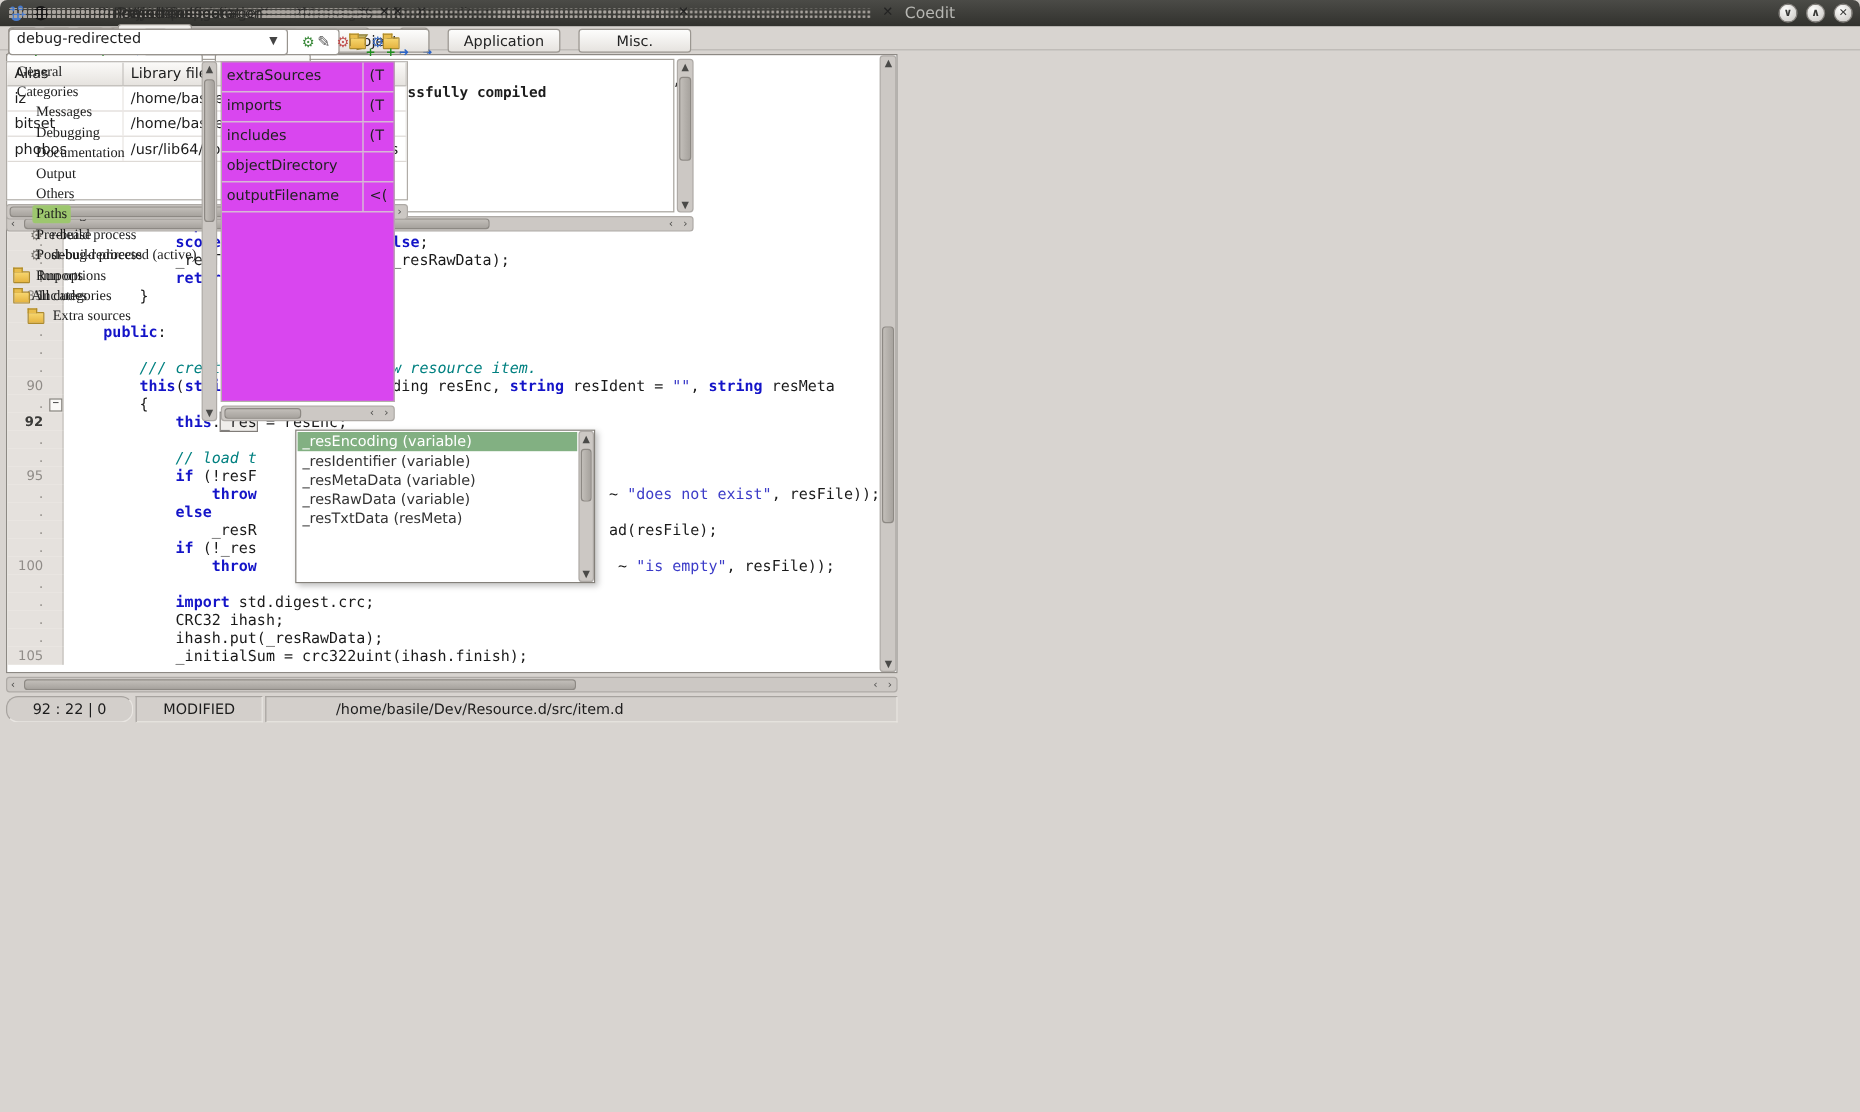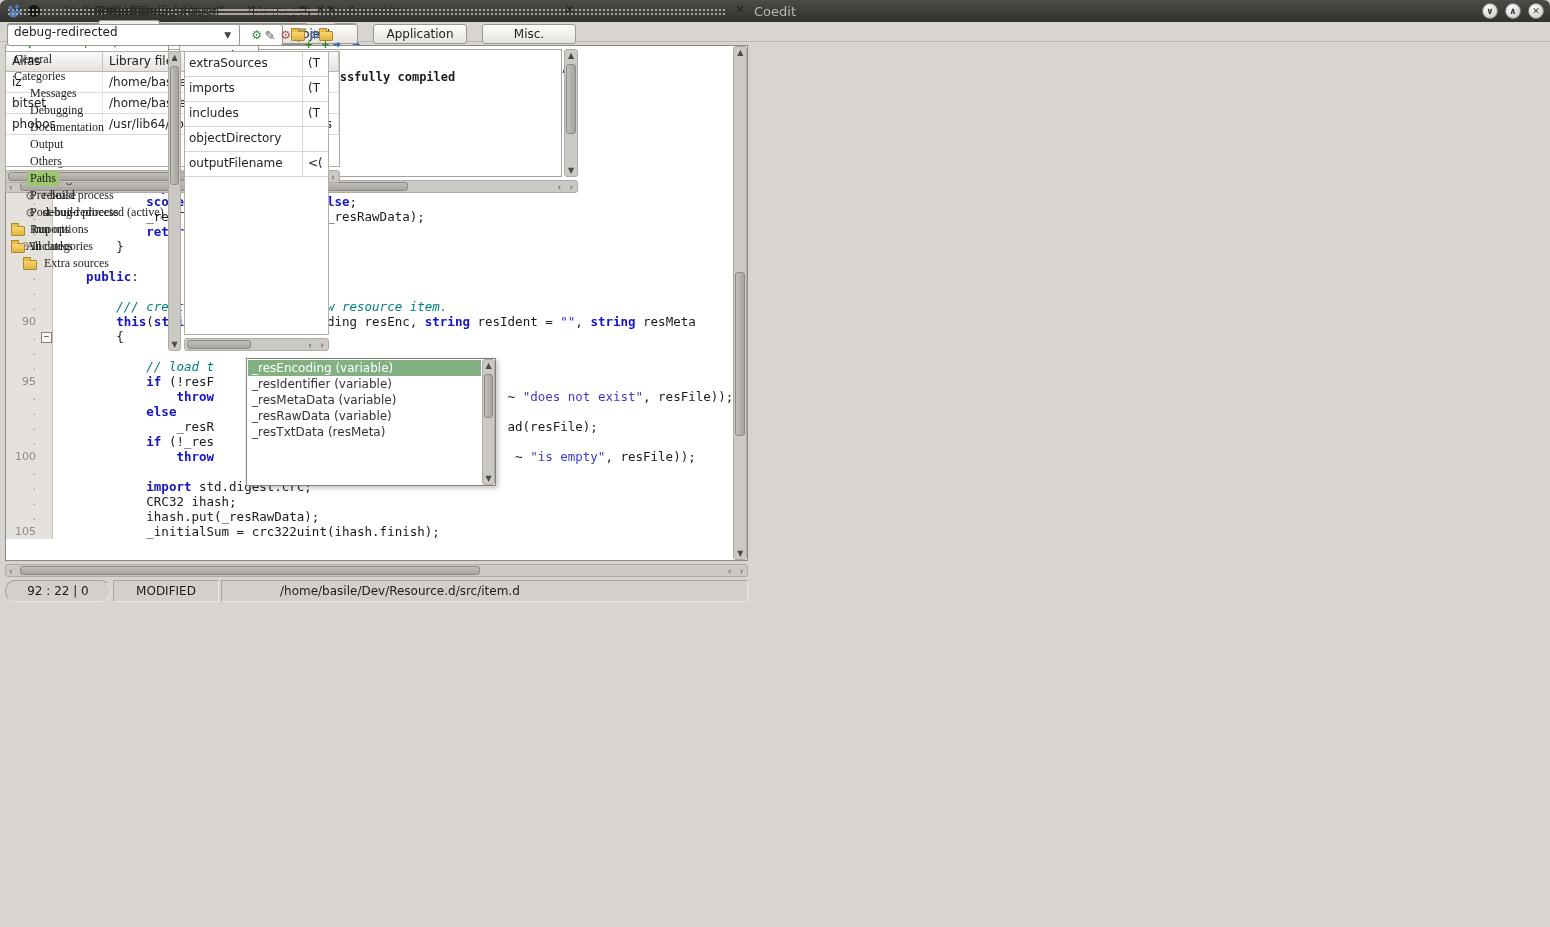--- a/index.html
+++ b/index.html
@@ -191,21 +191,21 @@
   .lhead span { padding:2px 6px; border-right:1px solid #c6c2be; overflow:hidden; white-space:nowrap; }
   .lrow2 { display:flex; height:21px; border-bottom:1px solid #dedad6; }
   .lrow2 span { padding:3px 6px 0; border-right:1px solid #e8e5e1; overflow:hidden; white-space:nowrap; }
   .colA { width:97px; flex:0 0 auto; } .colB { width:205px; flex:0 0 auto; } .colC { flex:1; }
   .libscroll { margin-top:3px; }
 
   .cfgrow { display:flex; gap:5px; align-items:center; padding:4px 2px; }
   .cfgbody { display:flex; gap:3px; height:300px; }
   .cfgtree { width:160px; overflow:hidden; }
   .cfggrid-col { flex:1; display:flex; flex-direction:column; gap:3px; }
-  .cfggrid { flex:1; background:#ffffff; border:1px solid #b3afa9; overflow:hidden; }
+  .cfggrid { flex:1; background:#d946ef; border:1px solid #b3afa9; overflow:hidden; }
   .cfggrid .pname { width:118px; }
 </style>
 </head>
 <body>
 
 <div class="titlebar">
   <span class="appicon">
     <svg width="16" height="16" viewBox="0 0 16 16">
         <circle cx="4.5" cy="4.5" r="2.1" fill="#4a7ac8"></circle>
         <circle cx="11" cy="3.6" r="2.1" fill="#4a7ac8"></circle>
@@ -451,20 +451,21 @@
         <div class="cline"><span class="gut">.</span><span class="fold"></span><span class="ctext"><span class="tok-t">            </span><span class="tok-k">scope</span><span class="tok-t">(failure) </span><span class="tok-k">return</span><span class="tok-t"> </span><span class="tok-k">false</span><span class="tok-t">;</span></span></div>
         <div class="cline"><span class="gut">.</span><span class="fold"></span><span class="ctext"><span class="tok-t">            _resTxtData = encode_7F(_resRawData);</span></span></div>
         <div class="cline"><span class="gut">.</span><span class="fold"></span><span class="ctext"><span class="tok-t">            </span><span class="tok-k">return</span><span class="tok-t"> </span><span class="tok-k">true</span><span class="tok-t">;</span></span></div>
         <div class="cline"><span class="gut">85</span><span class="fold"></span><span class="ctext"><span class="tok-t">        }</span></span></div>
         <div class="cline"><span class="gut">.</span><span class="fold"></span><span class="ctext"></span></div>
         <div class="cline"><span class="gut">.</span><span class="fold"></span><span class="ctext"><span class="tok-t">    </span><span class="tok-k">public</span><span class="tok-t">:</span></span></div>
         <div class="cline"><span class="gut">.</span><span class="fold"></span><span class="ctext"></span></div>
         <div class="cline"><span class="gut">.</span><span class="fold"></span><span class="ctext"><span class="tok-c">        /// creates and encodes a new resource item.</span></span></div>
         <div class="cline"><span class="gut">90</span><span class="fold"></span><span class="ctext"><span class="tok-t">        </span><span class="tok-k">this</span><span class="tok-t">(</span><span class="tok-k">string</span><span class="tok-t"> resFile, ResEncoding resEnc, </span><span class="tok-k">string</span><span class="tok-t"> resIdent = </span><span class="tok-s">""</span><span class="tok-t">, </span><span class="tok-k">string</span><span class="tok-t"> resMeta</span></span></div>
         <div class="cline"><span class="gut">.</span><span class="fold on"></span><span class="ctext"><span class="tok-t">        {</span></span></div>
+        <div class="cline"><span class="gut cur">92</span><span class="fold"></span><span class="ctext"><span class="tok-t">            </span><span class="tok-k">this</span><span class="tok-t">.</span><span class="tok-box">_res</span><span class="tok-t"> = resEnc;</span></span></div>
         <div class="cline"><span class="gut">.</span><span class="fold"></span><span class="ctext"></span></div>
         <div class="cline"><span class="gut">.</span><span class="fold"></span><span class="ctext"><span class="tok-c">            // load t</span></span></div>
         <div class="cline"><span class="gut">95</span><span class="fold"></span><span class="ctext"><span class="tok-t">            </span><span class="tok-k">if</span><span class="tok-t"> (!resF</span></span></div>
         <div class="cline"><span class="gut">.</span><span class="fold"></span><span class="ctext"><span class="tok-t">                </span><span class="tok-k">throw</span><span class="tok-t">                                       ~ </span><span class="tok-s">"does not exist"</span><span class="tok-t">, resFile));</span></span></div>
         <div class="cline"><span class="gut">.</span><span class="fold"></span><span class="ctext"><span class="tok-t">            </span><span class="tok-k">else</span></span></div>
         <div class="cline"><span class="gut">.</span><span class="fold"></span><span class="ctext"><span class="tok-t">                _resR                                       ad(resFile);</span></span></div>
         <div class="cline"><span class="gut">.</span><span class="fold"></span><span class="ctext"><span class="tok-t">            </span><span class="tok-k">if</span><span class="tok-t"> (!_res</span></span></div>
         <div class="cline"><span class="gut">100</span><span class="fold"></span><span class="ctext"><span class="tok-t">                </span><span class="tok-k">throw</span><span class="tok-t">                                        ~ </span><span class="tok-s">"is empty"</span><span class="tok-t">, resFile));</span></span></div>
         <div class="cline"><span class="gut">.</span><span class="fold"></span><span class="ctext"></span></div>
         <div class="cline"><span class="gut">.</span><span class="fold"></span><span class="ctext"><span class="tok-t">            </span><span class="tok-k">import</span><span class="tok-t"> std.digest.crc;</span></span></div>

